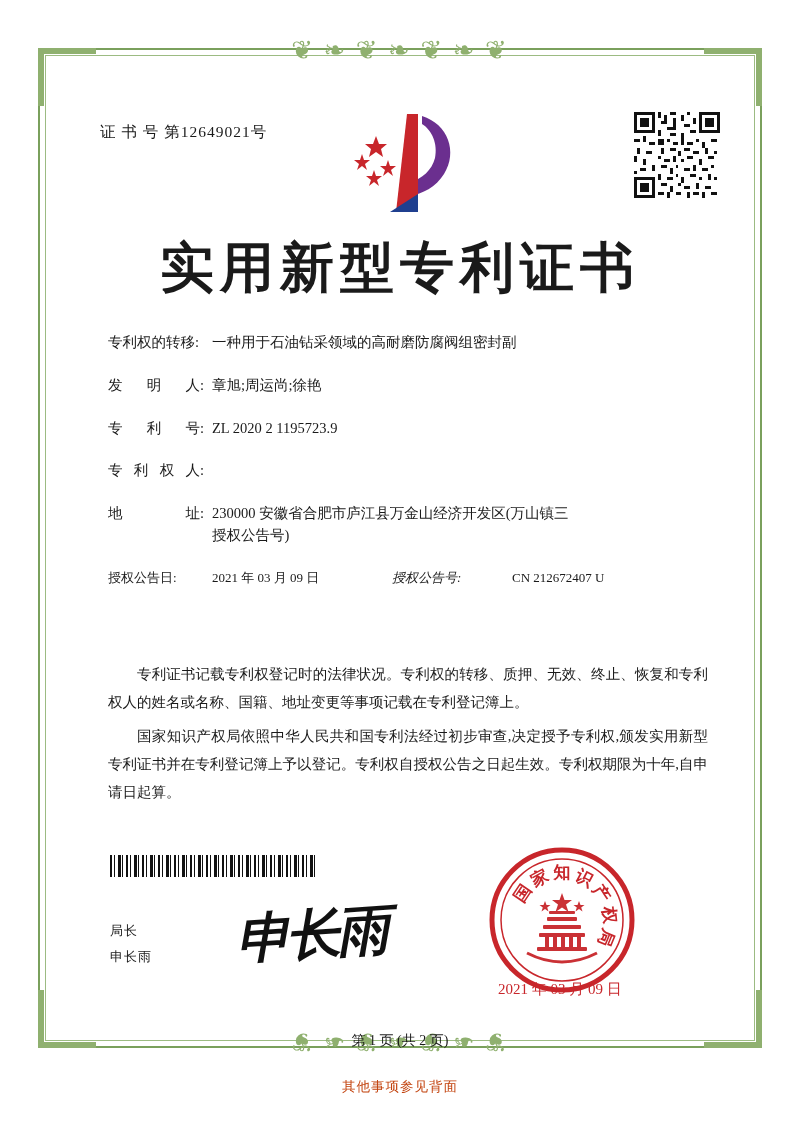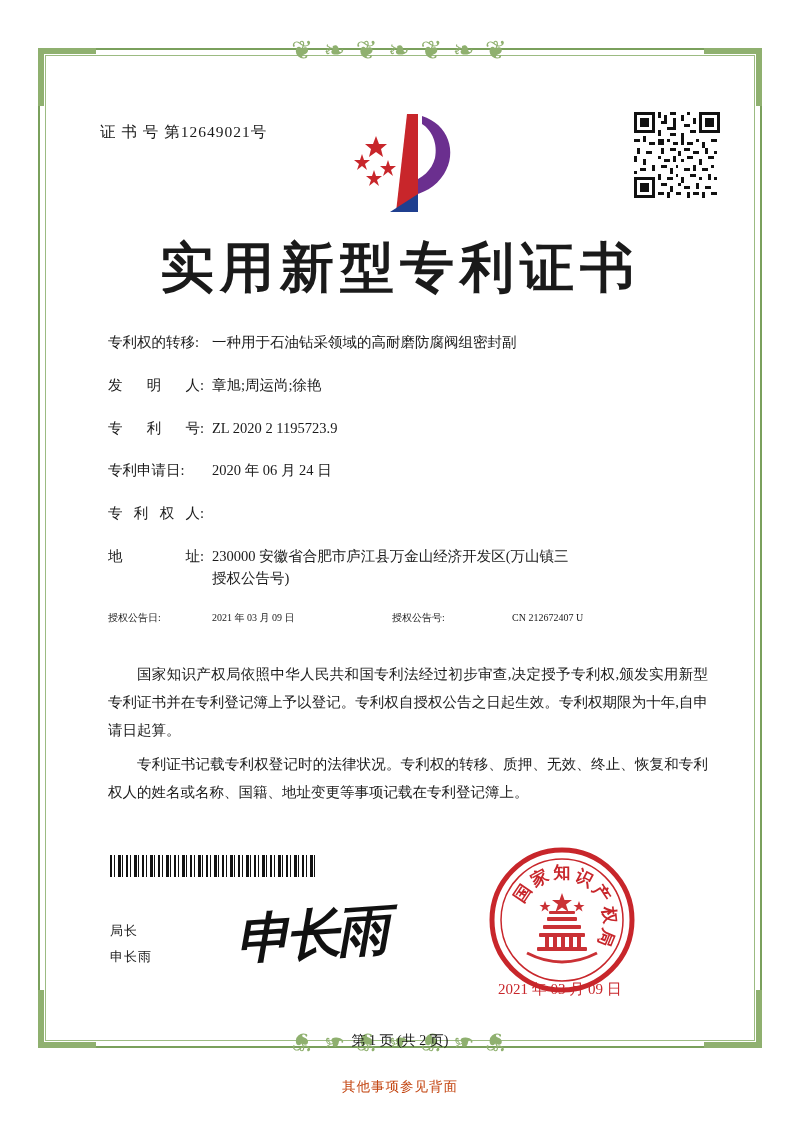--- a/index.html
+++ b/index.html
@@ -148,25 +148,25 @@
   }
   .field-value .cont {
     display: block;
   }
 
   .row-inline {
     display: flex;
     align-items: flex-start;
     margin-bottom: 8px;
     line-height: 1.5;
-    font-size: 10px;
+    font-size: 13px;
   }
   .grant-date-label { width: 104px; flex: 0 0 104px; display:flex; justify-content: space-between; padding-right:8px; box-sizing:border-box;}
   .grant-date-value { flex: 0 0 180px; }
-  .grant-no-label { flex: 0 0 120px; }
+  .grant-no-label { flex: 0 0 120px; font-style: italic; }
   .grant-no-value { flex: 1; }
 
   
   .paragraphs {
     position: absolute;
     left: 108px;
     top: 660px;
     width: 600px;
     font-size: 14.5px;
     line-height: 28px;
@@ -402,24 +402,20 @@
 
     <div class="field-row">
       <div class="field-label spread">
         <span>专</span>
         <span>利</span>
         <span>号:</span>
       </div>
       <div class="field-value">ZL 2020 2 1195723.9</div>
     </div>
 
-    <div class="field-row">
-      <div class="field-label">专利申请日:</div>
-      <div class="field-value">2020 年 06 月 24 日</div>
-    </div>
 
     <div class="field-row">
       <div class="field-label spread">
         <span>专</span>
         <span>利</span>
         <span>权</span>
         <span>人:</span>
       </div>
     </div>
 
@@ -436,22 +432,22 @@
 
     <div class="row-inline">
       <div class="grant-date-label">授权公告日:</div>
       <div class="grant-date-value">2021 年 03 月 09 日</div>
       <div class="grant-no-label">授权公告号:</div>
       <div class="grant-no-value">CN 212672407 U</div>
     </div>
   </div>
 
   <div class="paragraphs">
+    <p>专利证书记载专利权登记时的法律状况。专利权的转移、质押、无效、终止、恢复和专利权人的姓名或名称、国籍、地址变更等事项记载在专利登记簿上。</p>
     <p>国家知识产权局依照中华人民共和国专利法经过初步审查,决定授予专利权,颁发实用新型专利证书并在专利登记簿上予以登记。专利权自授权公告之日起生效。专利权期限为十年,自申请日起算。</p>
-    <p>专利证书记载专利权登记时的法律状况。专利权的转移、质押、无效、终止、恢复和专利权人的姓名或名称、国籍、地址变更等事项记载在专利登记簿上。</p>
   </div>
 
   <div class="barcode"></div>
 
   <div class="director">
     <div>局长</div>
     <div>申长雨</div>
   </div>
   <div class="signature">申长雨</div>
 

